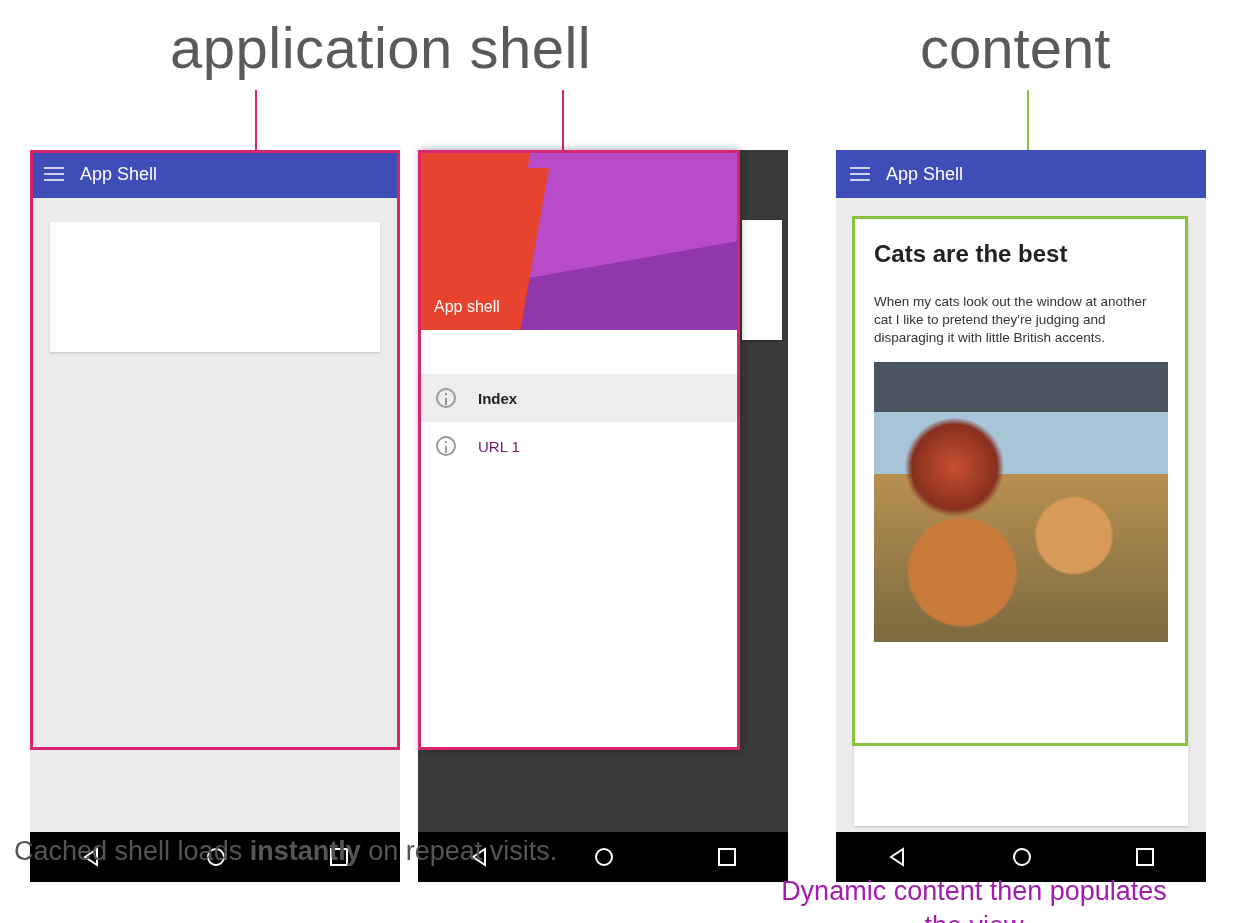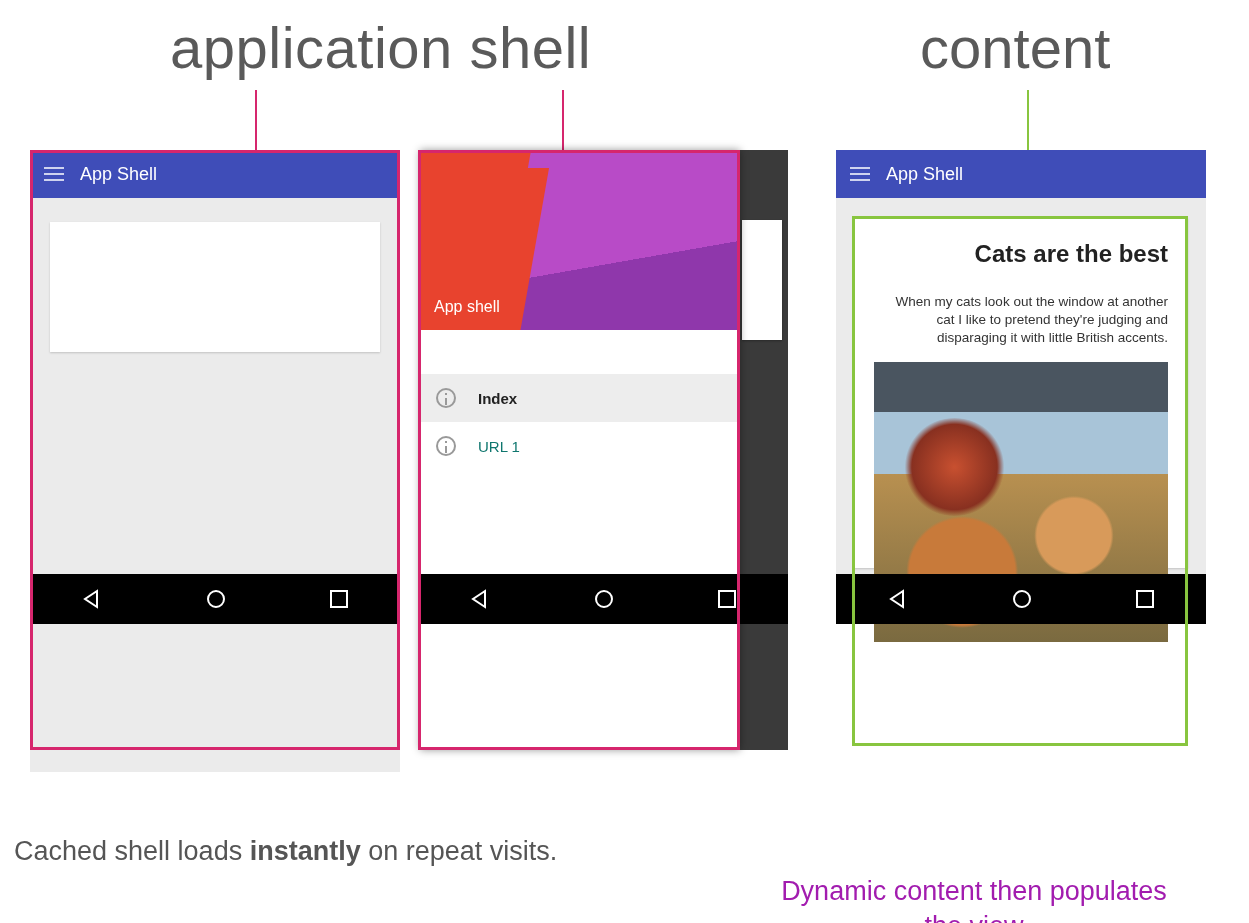--- a/index.html
+++ b/index.html
@@ -59,23 +59,22 @@
   }
   .frame-border.drawer { left:0; width: 322px; }
   .frame-border.green {
     border-color: #88c53f;
     top: 66px; left: 16px; width: 336px; height: 530px;
   }
 
   .phone {
     position: relative;
     width: 370px;
-    height: 474px;
+    height: 732px;
     background: #ebebeb;
-    text-align: right;
   }
   .appbar {
     height: 48px;
     background: #3f4db8;
     color: #ffffff;
     display: flex;
     align-items: center;
     padding: 0 14px;
     gap: 16px;
     font-size: 18px;
@@ -126,21 +125,21 @@
   .drawer-header::after{
     content:"";position:absolute;left:-10%;top:10%;width:45%;height:120%;
     background:#e8432e;transform:skewX(-10deg);
   }
   .drawer-header-title{
     position:absolute;left:16px;bottom:14px;color:#fff;font-size:16px;z-index:3;font-weight:500;
   }
   .drawer-list { padding-top:4px; }
   .drawer-item {
     display:flex;align-items:center;gap:22px;
-    padding:14px 18px; font-size:15px; color:#0f766e;
+    padding:14px 18px; font-size:15px; color:#701a75;
   }
   .drawer-item.selected { background:#ededed; font-weight:700; color:#222;margin-top:40px;}
   .info-icon {
     width:20px;height:20px;border:2px solid #999;border-radius:50%;
     position:relative; flex-shrink:0;
   }
   .info-icon::before{content:"";position:absolute;left:50%;top:3px;width:2px;height:2px;background:#999;transform:translateX(-50%);}
   .info-icon::after{content:"";position:absolute;left:50%;top:8px;width:2px;height:7px;background:#999;transform:translateX(-50%);}
 
   .scrim-right {
@@ -156,21 +155,21 @@
   .content-card {
     position:absolute; left:18px; top:68px; right:18px; bottom:56px;
     background:#ffffff;
     box-shadow: 0 1px 2px rgba(0,0,0,0.18);
     padding: 22px 20px;
   }
   .content-card h2 {
     font-size:24px; font-weight:800; color:#222; margin-bottom:25px;
   }
   .content-card p {
-    font-size:13.5px; line-height:1.35; color:#333; margin-bottom:14px;margin-left:16px;
+    font-size:13.5px; line-height:1.35; color:#333; margin-bottom:14px;
   }
   .content-img {
     width:100%; height:280px;
     background:
       radial-gradient(circle at 30% 75%, #c87a3a 0%, #c87a3a 18%, transparent 19%),
       radial-gradient(circle at 68% 62%, #d89a5a 0%, #d89a5a 14%, transparent 15%),
       linear-gradient(to bottom, #4a5560 0%, #4a5560 18%, #a8c4d8 18%, #a8c4d8 40%, #b89050 40%, #7a6a40 100%);
     position:relative;
   }
   .content-img::after{

